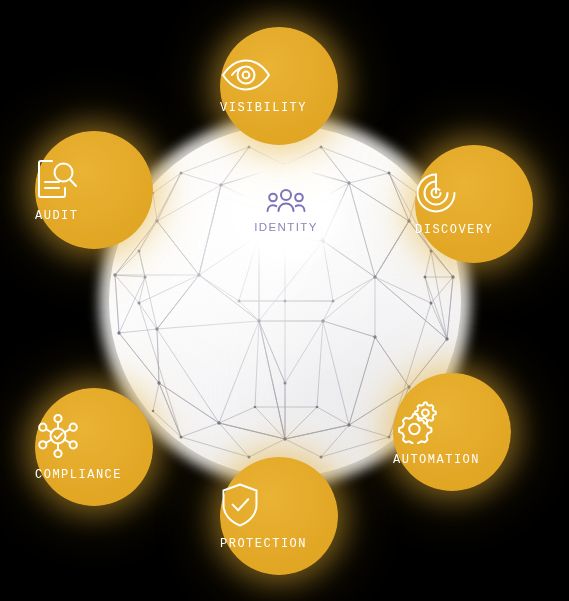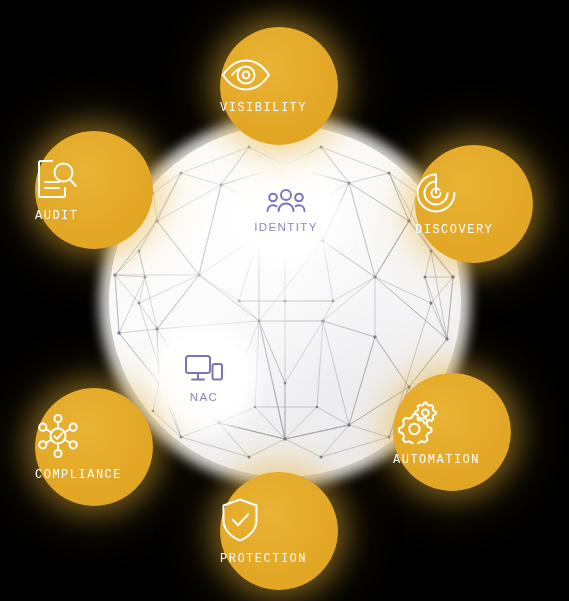--- a/index.html
+++ b/index.html
@@ -75,21 +75,21 @@
     color:#ffffff;font-size:12px;letter-spacing:1.5px;
     text-transform:uppercase;margin-top:9px;white-space:nowrap;
   }
   .onode svg{display:block;}
 
   #node-visibility{left:220px;top:27px;}
   #node-audit{left:35px;top:131px;}
   #node-discovery{left:415px;top:145px;}
   #node-compliance{left:35px;top:388px;}
   #node-automation{left:393px;top:373px;}
-  #node-protection{left:220px;top:472px;}
+  #node-protection{left:220px;top:457px;}
 
   .icon-w{stroke:#fff;fill:none;stroke-width:2;stroke-linecap:round;stroke-linejoin:round;}
   .icon-p{stroke:#7b74b8;fill:none;stroke-width:2;stroke-linecap:round;stroke-linejoin:round;}
 </style>
 </head>
 <body>
 
 <div id="stage">
 
   <div class="sphere-glow"></div>
@@ -232,29 +232,20 @@
       <circle class="icon-p" cx="20" cy="8" r="5"></circle>
       <circle class="icon-p" cx="7" cy="10.5" r="3.8"></circle>
       <circle class="icon-p" cx="33" cy="10.5" r="3.8"></circle>
       <path class="icon-p" d="M12.5,24 C12.5,19.6 15.8,16.5 20,16.5 C24.2,16.5 27.5,19.6 27.5,24"></path>
       <path class="icon-p" d="M1.5,24 C1.5,20.6 3.8,18.2 7,18.2 C8.3,18.2 9.4,18.6 10.3,19.2"></path>
       <path class="icon-p" d="M38.5,24 C38.5,20.6 36.2,18.2 33,18.2 C31.7,18.2 30.6,18.6 29.7,19.2"></path>
     </svg>
     <div class="ilabel">IDENTITY</div>
   </div>
 
-  <div class="inode" id="node-nac">
-    <svg width="40" height="32" viewBox="0 0 40 32">
-      <rect class="icon-p" x="2" y="3" width="24" height="17" rx="2.5"></rect>
-      <path class="icon-p" d="M14,20 L14,26"></path>
-      <path class="icon-p" d="M8,26.5 L20,26.5"></path>
-      <rect class="icon-p" x="28.5" y="11" width="9.5" height="15.5" rx="2"></rect>
-    </svg>
-    <div class="ilabel">NAC</div>
-  </div>
 
 
 
   <div class="onode" id="node-visibility">
     <svg width="52" height="34" viewBox="0 0 52 34">
       <path class="icon-w" d="M3,17 C10,6.5 18,2.5 26,2.5 C34,2.5 42,6.5 49,17 C42,27.5 34,31.5 26,31.5 C18,31.5 10,27.5 3,17 Z"></path>
       <circle class="icon-w" cx="26" cy="17" r="8.5"></circle>
       <circle class="icon-w" cx="26" cy="17" r="3.4"></circle>
       <path class="icon-w" d="M12,17 C15,13 18.5,10.5 22,9.4"></path>
     </svg>

